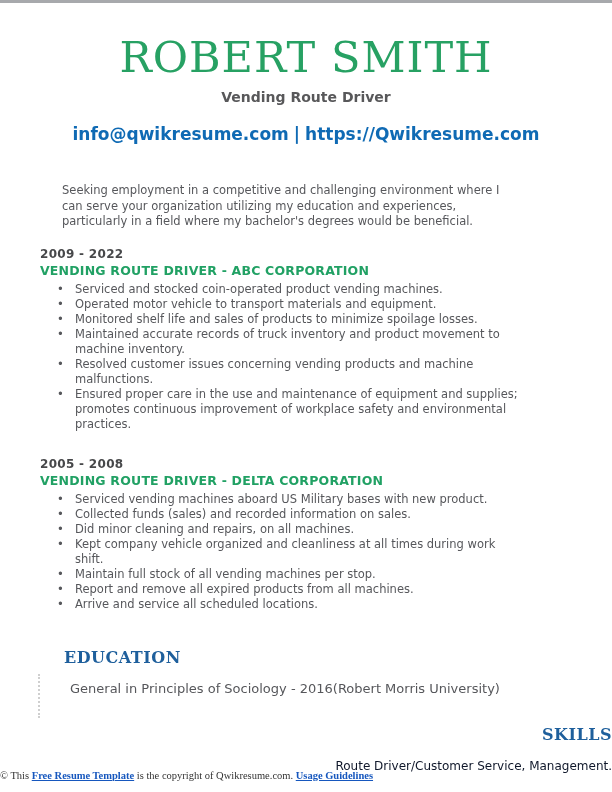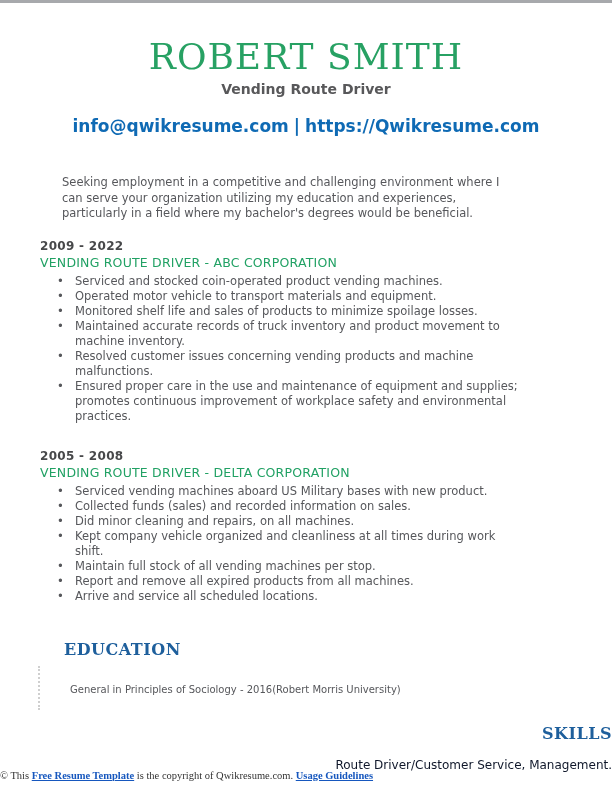--- a/index.html
+++ b/index.html
@@ -8,24 +8,24 @@
     position:relative;
     width:612px;height:792px;
     margin:0 auto;
     background:#ffffff;
     overflow:hidden;
     font-family:"DejaVu Sans","Liberation Sans",sans-serif;
   }
   .top-rule{height:3px;width:100%;background:#a7a9ac;}
   header{ text-align:center; margin-top:36px; }
   .name{
-    margin:4px;
+    margin:12px;
     font-family:"DejaVu Serif","Liberation Serif",serif;
     font-weight:normal;
-    font-size:36px;
+    font-size:43px;
     line-height:36px;
     letter-spacing:1px;
     color:#27a163;
   }
   .subtitle{
     margin:3px 0 0 0;
     font-size:14px;
     line-height:21px;
     font-weight:bold;
     color:#58585a;
@@ -50,21 +50,21 @@
   .job + .job{margin-top:25px;}
   .job-dates{
     font-size:12px;
     font-weight:bold;
     color:#47484a;
     letter-spacing:0.3px;
   }
   .job-title{
     margin-top:2px;
     font-size:12.5px;
-    font-weight:normal;
+    font-weight:bold;
     letter-spacing:0.2px;
     color:#21a164;
   }
   .job-bullets{
     margin:4px 0 0 0;
     padding:0;
     list-style:none;
   }
   .job-bullets li{
     position:relative;
@@ -92,23 +92,23 @@
     letter-spacing:0.5px;
     color:#1e5f9c;
   }
   .edu-dotted{
     position:absolute;
     left:-26px;top:26px;
     height:44px;width:0;
     border-left:2px dotted #cfcfcf;
   }
   .edu-entry{
-    margin-top:24px;
+    margin-top:13px;
     padding-left:6px;
-    font-size:10px;
+    font-size:13px;
     color:#56575b;
   }
   .skills-text{
     margin-top:14px;
     font-size:12px;
     color:#0f172a;
   }
   .page-footer{
     position:absolute;
     left:0;bottom:11px;

